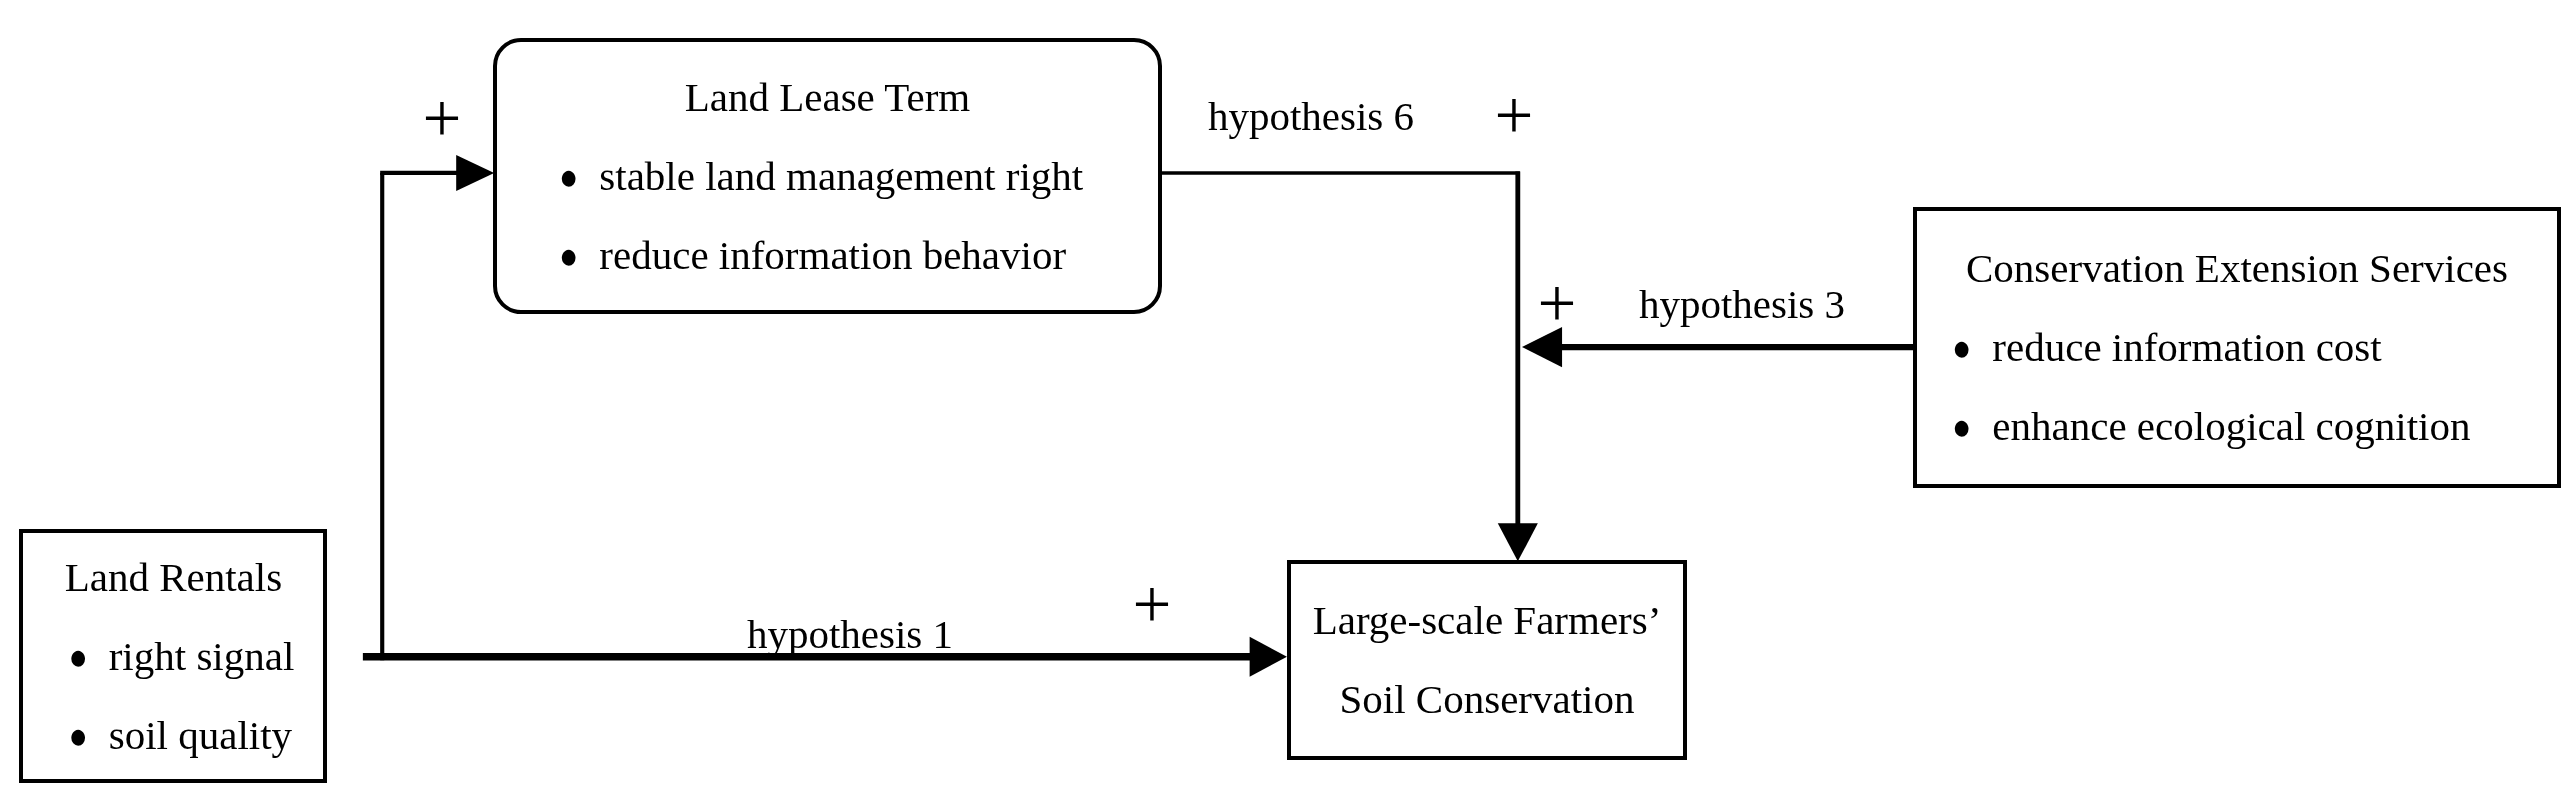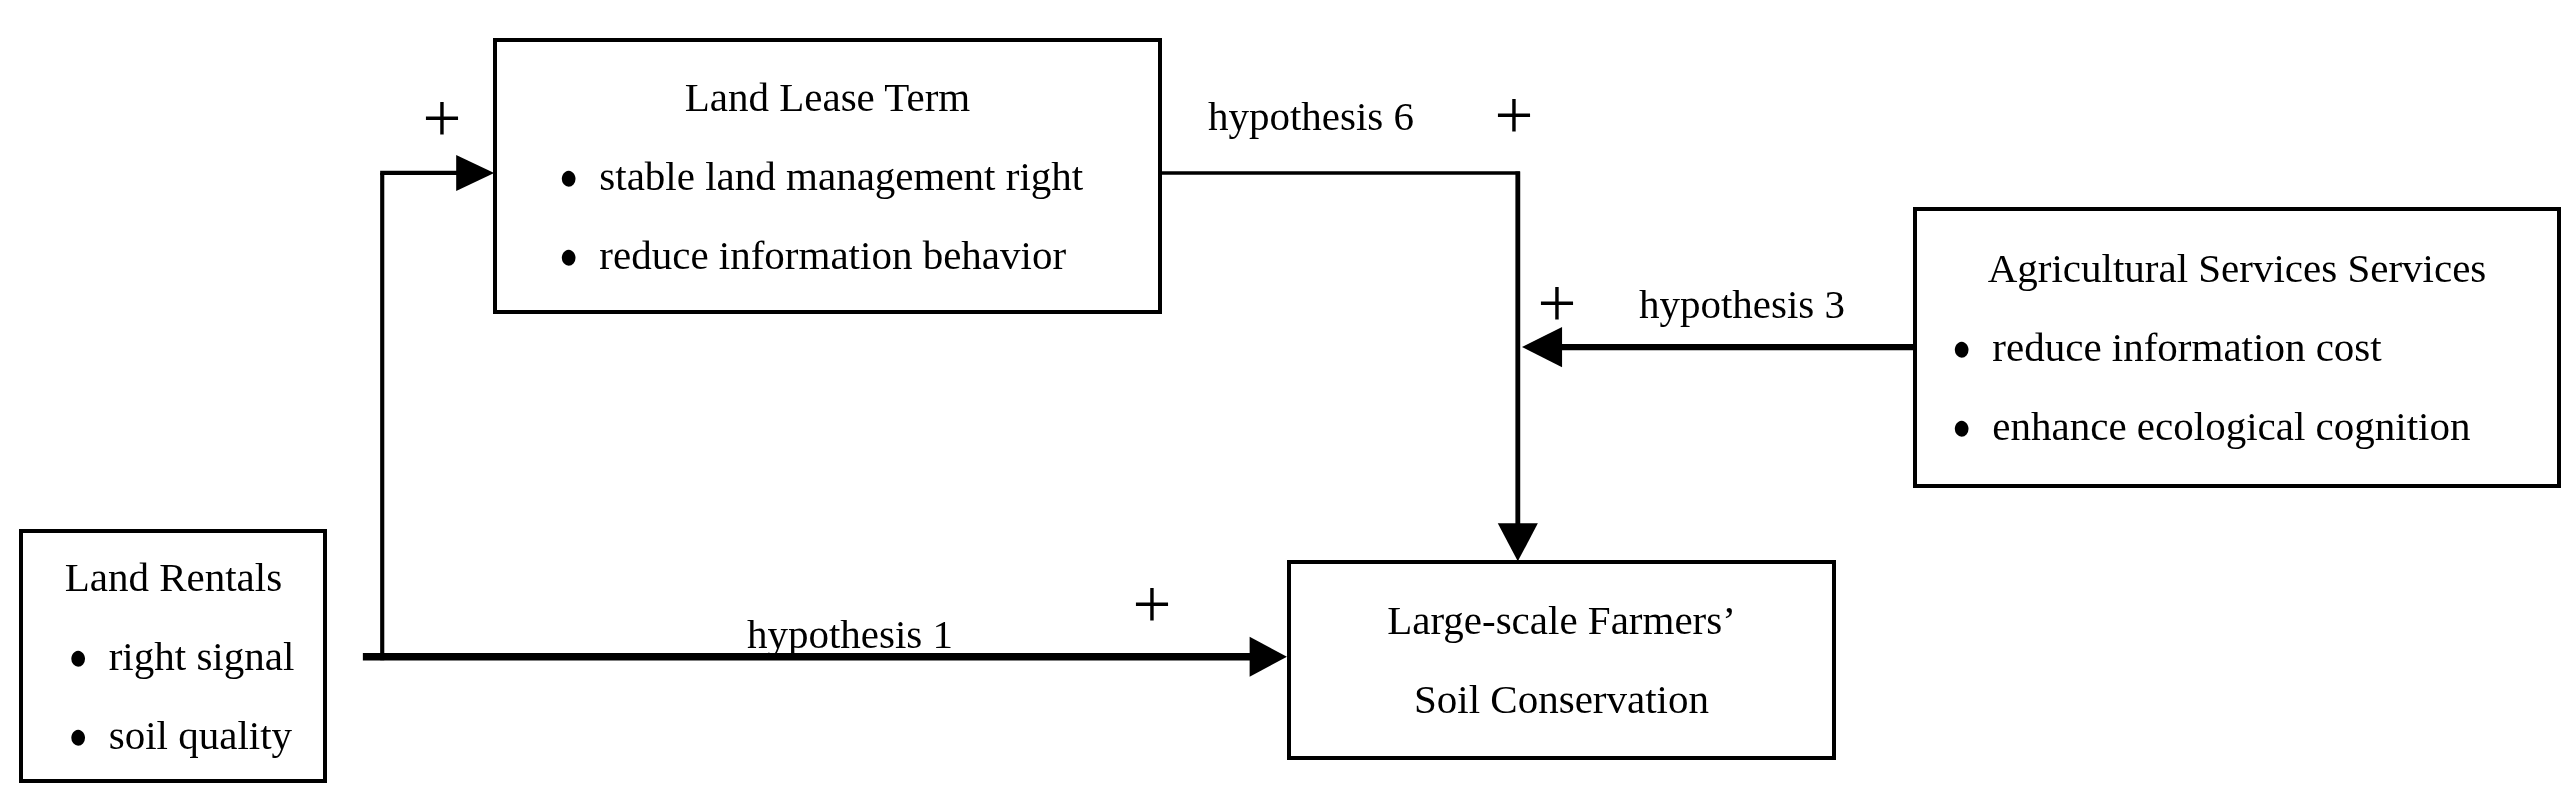--- a/index.html
+++ b/index.html
@@ -42,27 +42,27 @@
   }
   .row.title { justify-content: center; text-align: center; }
   .row.bullet { justify-content: flex-start; }
   .bullet .marker {
     font-size: 32px;
     margin-right: 21px;
     transform: scaleY(1.15);
     display: inline-block;
   }
 
-  .box-lease   { left: 493px;  top: 38px;  width: 669px; height: 276px; }
+  .box-lease   { left: 493px;  top: 38px;  width: 669px; height: 276px; border-radius: 28px; }
   .box-lease .bullet   { padding-left: 62px; }
   .box-rentals { left: 19.4px;   top: 529px; width: 308px; height: 254px; }
   .box-rentals .bullet { padding-left: 45px; }
   .box-agri    { left: 1913px; top: 207px; width: 648px; height: 281px; }
   .box-agri .bullet    { padding-left: 35px; }
-  .box-large   { left: 1287px; top: 560px; width: 549px; height: 200px; }
+  .box-large   { left: 1287px; top: 560px; width: 400px; height: 200px; }
 
   .lbl {
     position: absolute;
     transform: translate(-50%, -50%);
     font-size: 41px;
     white-space: nowrap;
   }
   .plus {
     position: absolute;
     transform: translate(-50%, -50%);
@@ -111,21 +111,21 @@
       <span class="marker">●</span>
       <span>right signal</span>
     </div>
     <div class="row bullet">
       <span class="marker">●</span>
       <span>soil quality</span>
     </div>
   </div>
 
   <div class="box box-agri">
-    <div class="row title">Agricultural Services Services</div>
+    <div class="row title">Conservation Extension Services</div>
     <div class="row bullet">
       <span class="marker">●</span>
       <span>reduce information cost</span>
     </div>
     <div class="row bullet">
       <span class="marker">●</span>
       <span>enhance ecological cognition</span>
     </div>
   </div>
 

